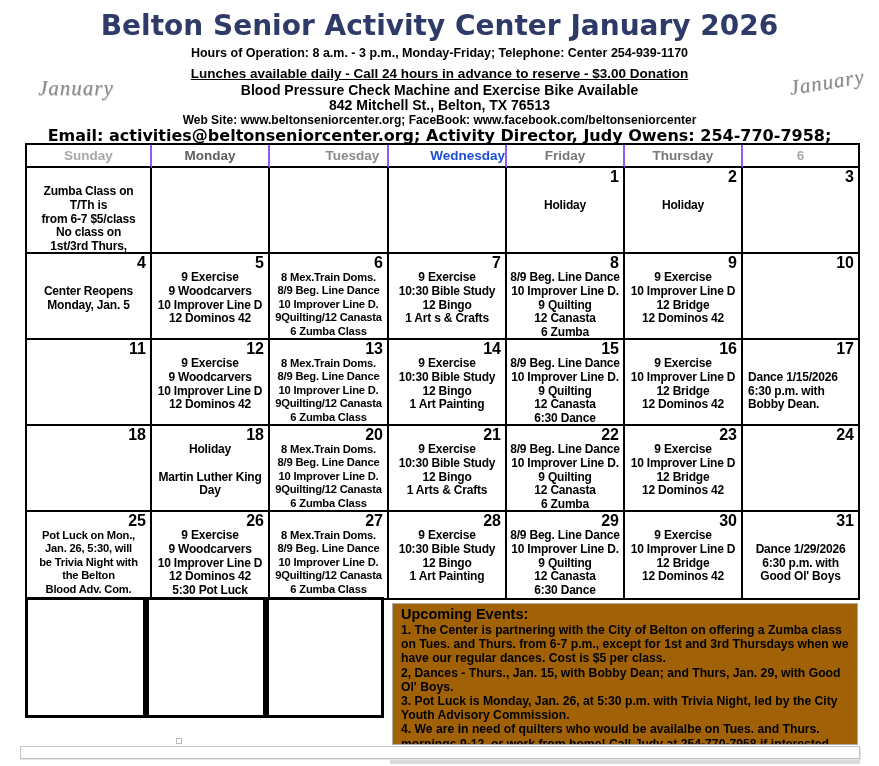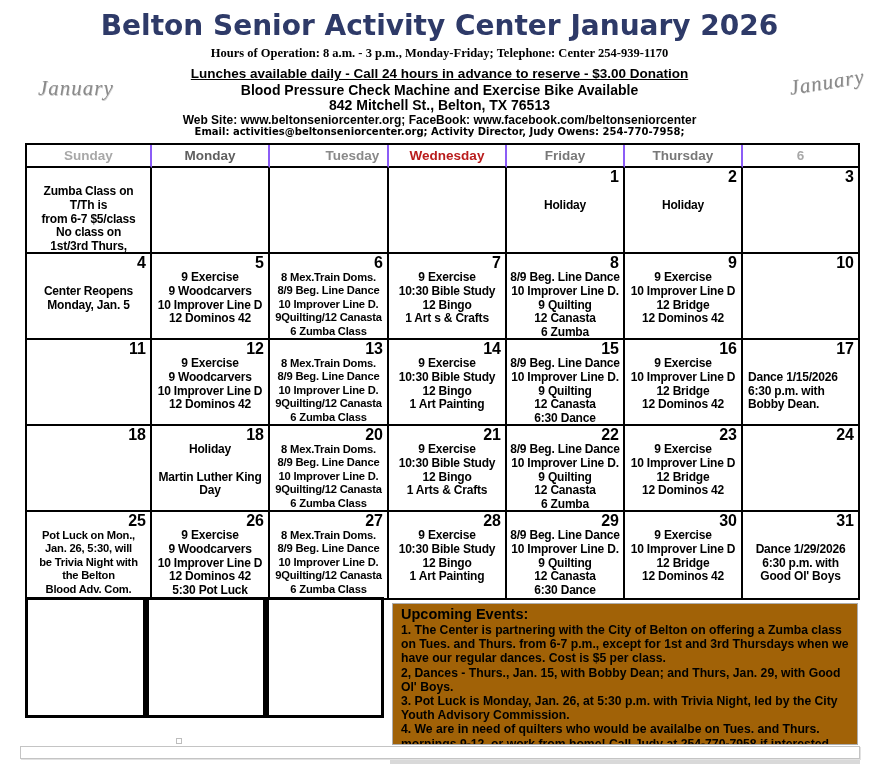--- a/index.html
+++ b/index.html
@@ -9,32 +9,32 @@
     overflow:hidden; font-family:"Liberation Sans", sans-serif;
   }
   
   .title {
     position:absolute; top:9px; left:0; width:100%;
     text-align:center; font-family:"DejaVu Sans", sans-serif;
     font-weight:bold; font-size:28px; color:#2e3a68; letter-spacing:0px;
   }
   .hours {
     position:absolute; top:46px; left:0; width:100%; text-align:center;
-    font-family:Liberation Serif, serif; font-weight:bold; font-size:12.5px; color:#000;
+    font-family:Liberation Sans, sans-serif; font-weight:bold; font-size:12.5px; color:#000;
   }
   .lunches {
     position:absolute; top:66px; left:0; width:100%; text-align:center;
     font-weight:bold; font-size:13.5px; text-decoration:underline; color:#000;
   }
   .equip { position:absolute; top:82px; left:0; width:100%; text-align:center; font-weight:bold; font-size:14px; }
   .addr  { position:absolute; top:97px; left:0; width:100%; text-align:center; font-weight:bold; font-size:14px; }
   .web   { position:absolute; top:113px; left:0; width:100%; text-align:center; font-weight:bold; font-size:12px; }
   .email {
     position:absolute; top:126px; left:0; width:100%; text-align:center;
-    font-family:"DejaVu Sans", sans-serif; font-weight:bold; font-size:10px;
+    font-family:"DejaVu Sans", sans-serif; font-weight:bold; font-size:16px;
   }
   .jan-script {
     position:absolute; font-family:"Liberation Serif", serif;
     font-style:italic; font-size:21px; color:#8a8a8a; letter-spacing:1px;
     text-shadow: 0.5px 0.5px 0 #cfcfcf;
   }
   .jan-left  { left:38px;  top:76px; }
   .jan-right { right:14px; top:70px; transform:rotate(-9deg); }
 
   
@@ -112,21 +112,21 @@
   <div class="email">Email: activities@beltonseniorcenter.org; Activity Director, Judy Owens: 254-770-7958;</div>
 
   <div class="jan-script jan-left">January</div>
   <div class="jan-script jan-right">January</div>
 
   <div class="cal">
     <div class="weekday-row">
         <div class="day-header" style="color: rgb(168, 168, 168);">Sunday</div>
         <div class="day-header" style="color: rgb(95, 95, 95);">Monday</div>
         <div class="day-header" style="color: rgb(138, 138, 138); padding-left: 48px;">Tuesday</div>
-        <div class="day-header" style="color: #b91c1c;">Wednesday</div>
+        <div class="day-header" style="color: #1d4ed8; text-align: right;">Wednesday</div>
         <div class="day-header" style="color: rgb(120, 120, 120);">Friday</div>
         <div class="day-header" style="color: rgb(120, 120, 120);">Thursday</div>
         <div class="day-header" style="color: rgb(168, 168, 168);">6</div>
       </div>
     <div class="days-grid">
         <div class="cell">
           <div class="line">Zumba Class on</div>
           <div class="line">T/Th is</div>
           <div class="line">from 6-7 $5/class</div>
           <div class="line">No class on</div>

